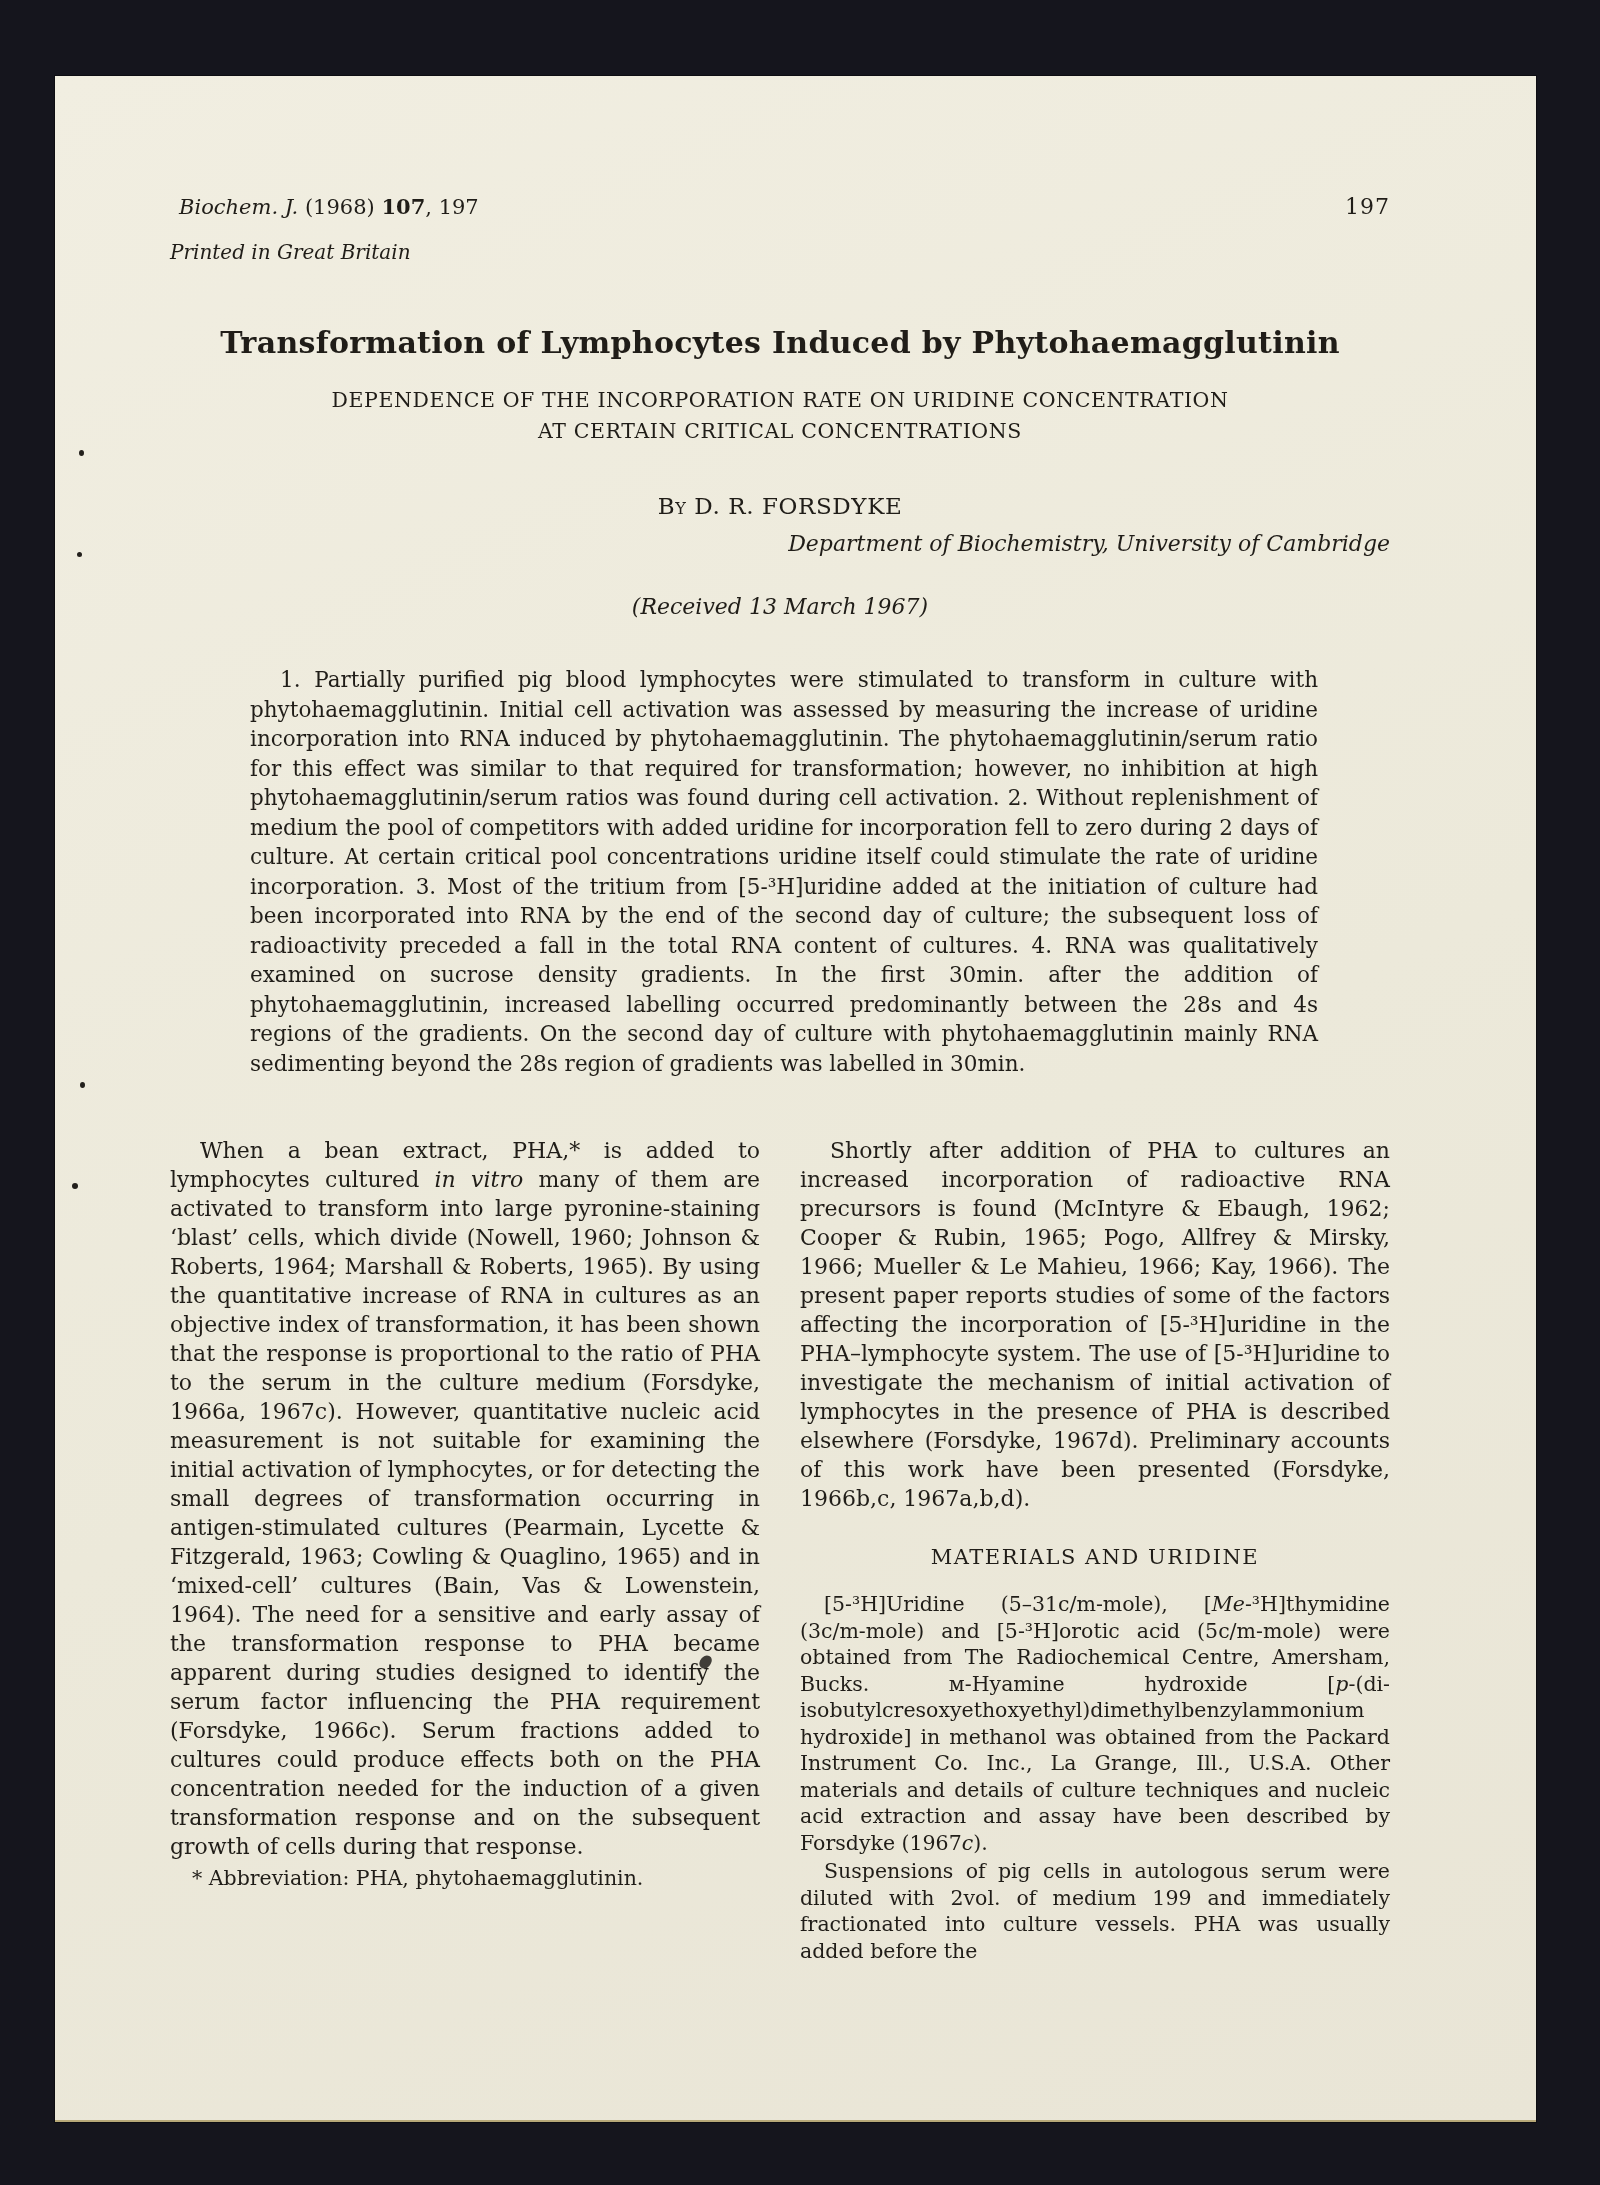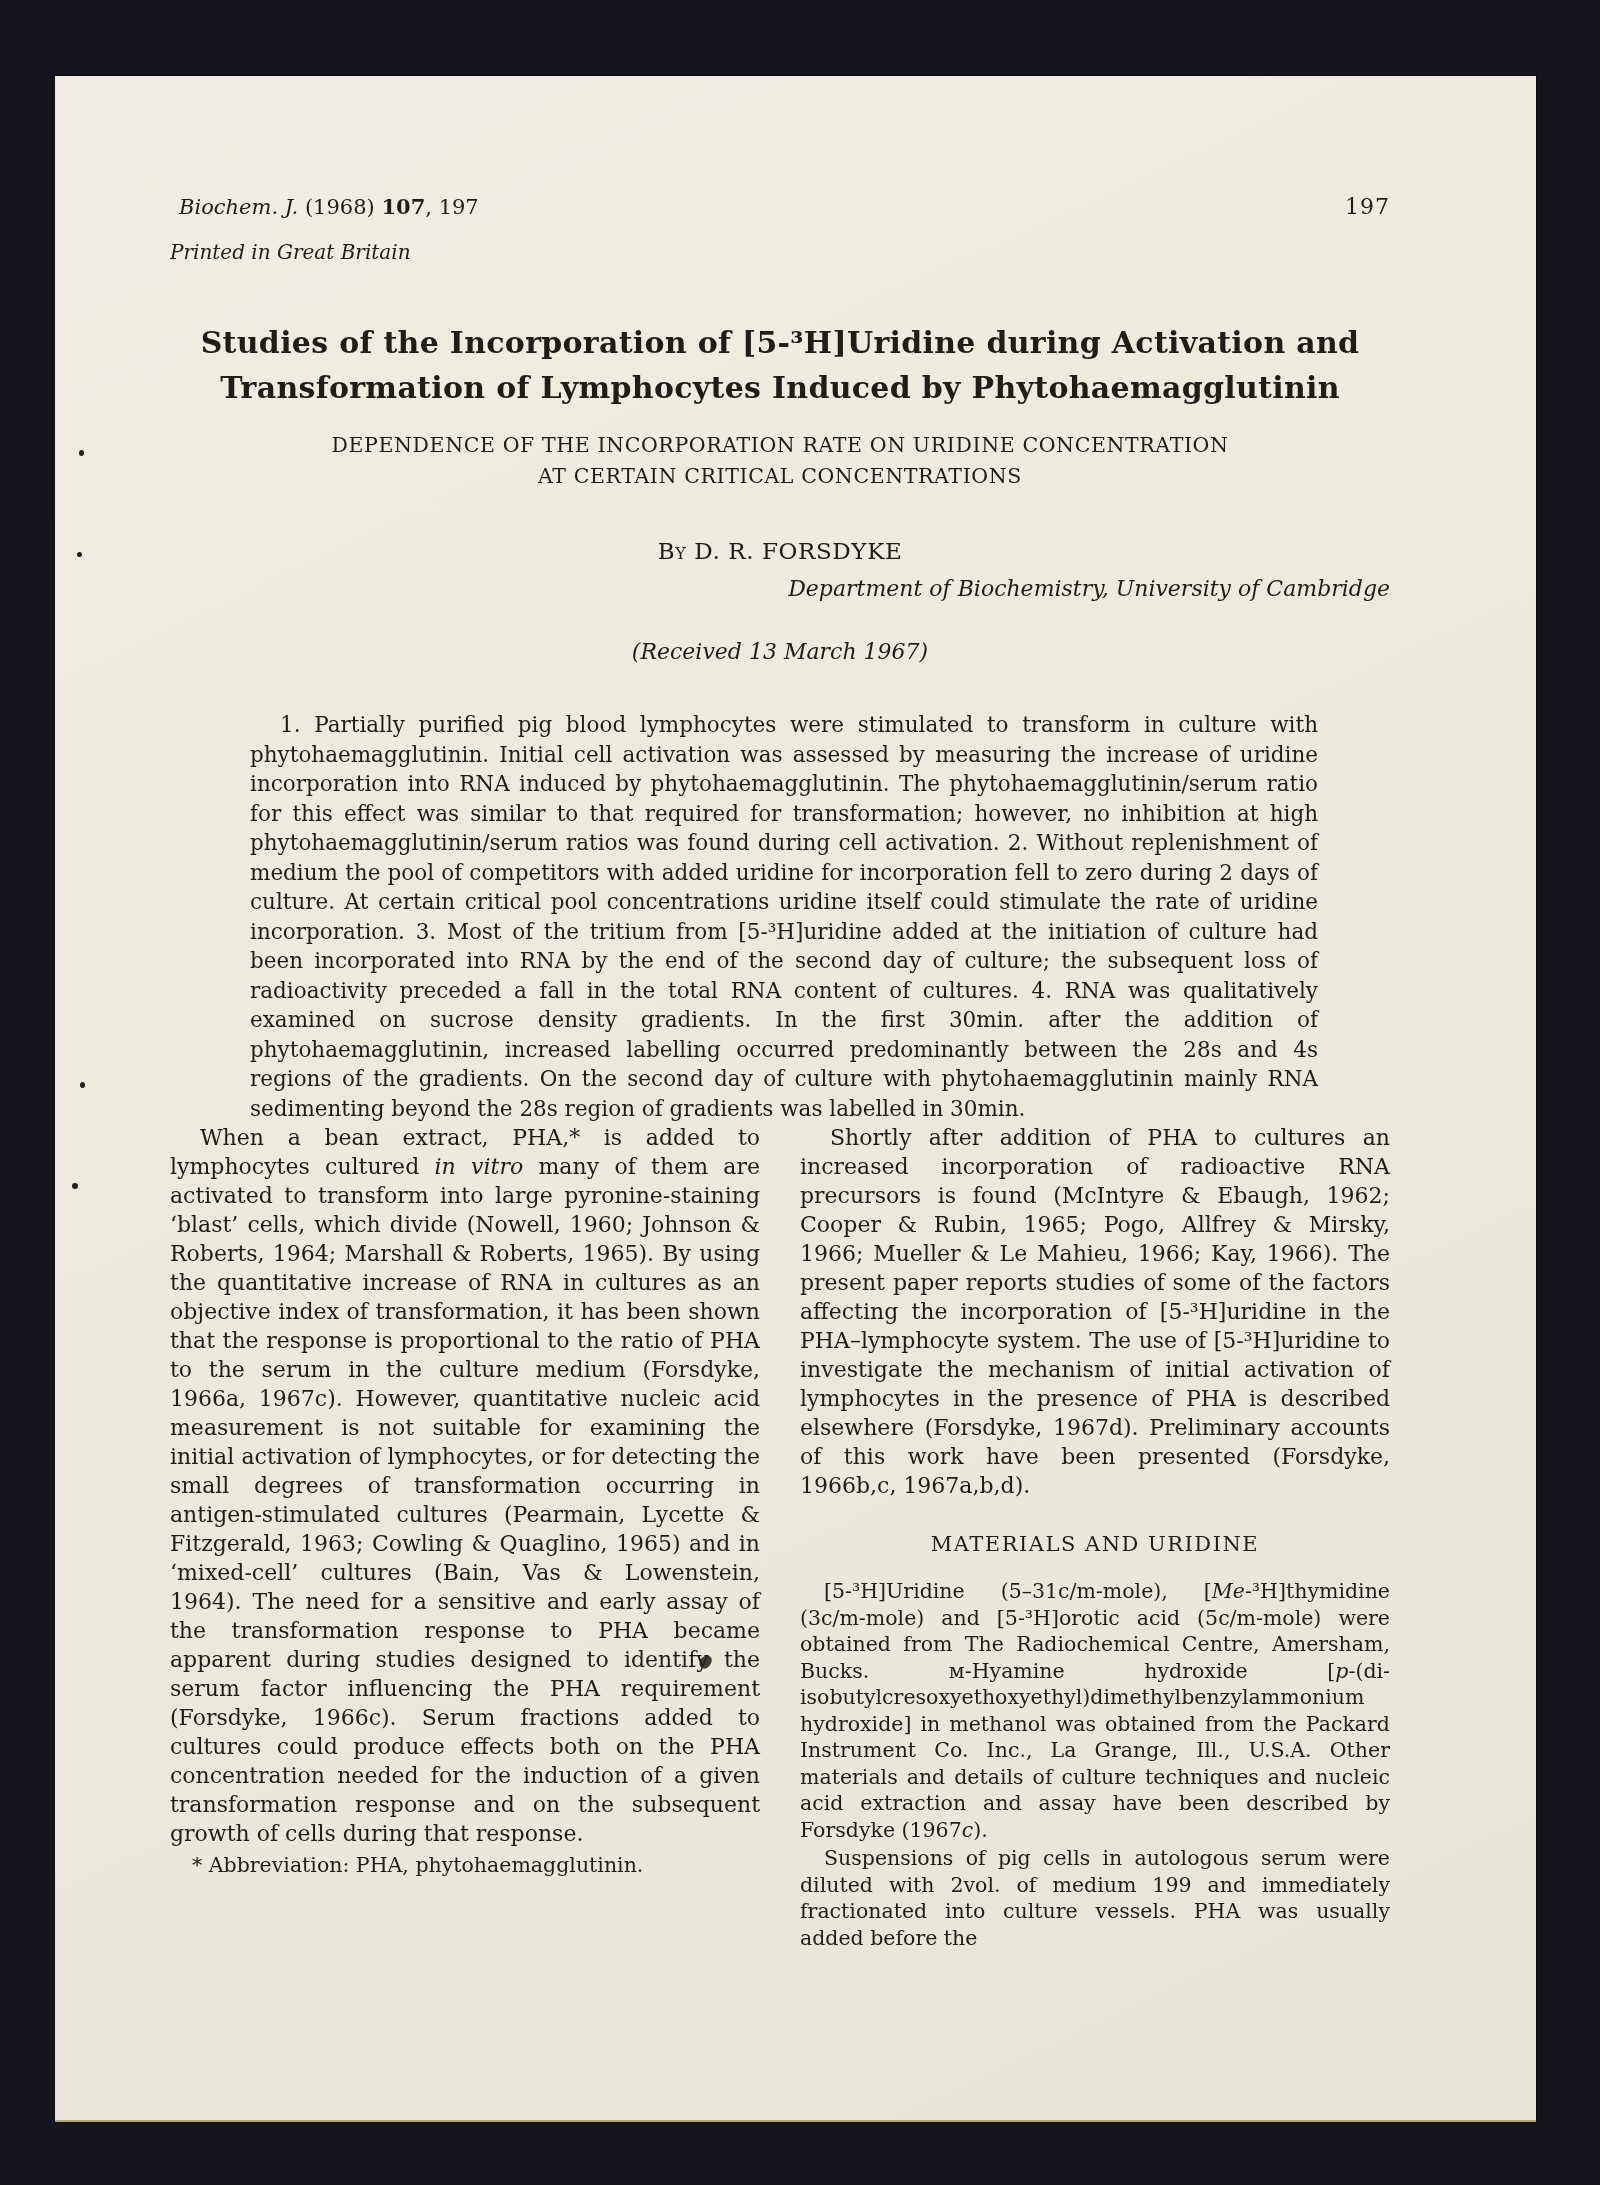--- a/index.html
+++ b/index.html
@@ -27,21 +27,21 @@
   .title-block { margin-top:56px; text-align:center; font-weight:bold; font-size:30px; line-height:45px; letter-spacing:0.3px; }
   .title-line { display:block; }
   .subtitle { margin:20px auto 16px; text-align:center; font-size:20.5px; line-height:31px; max-width:900px; letter-spacing:0.6px; }
 
   .byline { margin-top:46px; text-align:center; font-size:23px; font-variant:small-caps; letter-spacing:0.6px; }
   .affiliation { margin-top:12px; text-align:right; font-style:italic; font-size:22px; }
   .received { margin-top:38px; text-align:center; font-style:italic; font-size:22px; }
 
   .abstract { margin:46px 72px 0 80px; text-align:justify; font-size:21.5px; line-height:29.5px; text-indent:30px; }
 
-  .columns { display:flex; gap:40px; }
+  .columns { display:flex; margin-top:58px; gap:40px; }
   .col { flex:1; text-align:justify; }
   .body-para { margin:0; font-size:22px; line-height:29px; text-indent:30px; }
   .it { font-style:italic; }
   .footnote { margin:4px 0 0; font-size:20.5px; line-height:26px; text-indent:22px; text-align:justify; }
 
   .methods-heading { margin:32px 0 22px; text-align:center; font-size:21px; letter-spacing:1.5px; }
   .methods-para { margin:0; font-size:20.5px; line-height:26.5px; text-indent:24px; text-align:justify; }
   .methods-para + .methods-para { margin-top:2px; }
 
   .speck { position:absolute; background:#23201c; border-radius:50%; }
@@ -61,21 +61,20 @@
       <div>
         <div class="ref-line1">
           <span class="j-ital">Biochem. J. </span><span>(1968) </span><span class="j-vol">107</span><span>, 197</span>
         </div>
         <div class="ref-line2">Printed in Great Britain</div>
       </div>
       <div class="page-number">197</div>
     </div>
 
     <div class="title-block">
-      <span class="title-line">Studies of the Incorporation of [5-³H]Uridine during Activation and</span>
       <span class="title-line">Transformation of Lymphocytes Induced by Phytohaemagglutinin</span>
     </div>
 
     <div class="subtitle">DEPENDENCE OF THE INCORPORATION RATE ON URIDINE CONCENTRATION AT CERTAIN CRITICAL CONCENTRATIONS</div>
 
     <div class="byline">By D. R. FORSDYKE</div>
     <div class="affiliation">Department of Biochemistry, University of Cambridge</div>
     <div class="received">(Received 13 March 1967)</div>
 
     <div class="abstract">1. Partially purified pig blood lymphocytes were stimulated to transform in culture with phytohaemagglutinin.  Initial cell activation was assessed by measuring the increase of uridine incorporation into RNA induced by phytohaemagglutinin. The phytohaemagglutinin/serum ratio for this effect was similar to that required for transformation; however, no inhibition at high phytohaemagglutinin/serum ratios was found during cell activation.  2. Without replenishment of medium the pool of competitors with added uridine for incorporation fell to zero during 2 days of culture.  At certain critical pool concentrations uridine itself could stimulate the rate of uridine incorporation.  3. Most of the tritium from [5-³H]uridine added at the initiation of culture had been incorporated into RNA by the end of the second day of culture; the subsequent loss of radioactivity preceded a fall in the total RNA content of cultures.  4. RNA was qualitatively examined on sucrose density gradients.  In the first 30min. after the addition of phytohaemagglutinin, increased labelling occurred predominantly between the 28s and 4s regions of the gradients. On the second day of culture with phytohaemagglutinin mainly RNA sedimenting beyond the 28s region of gradients was labelled in 30min.</div>

